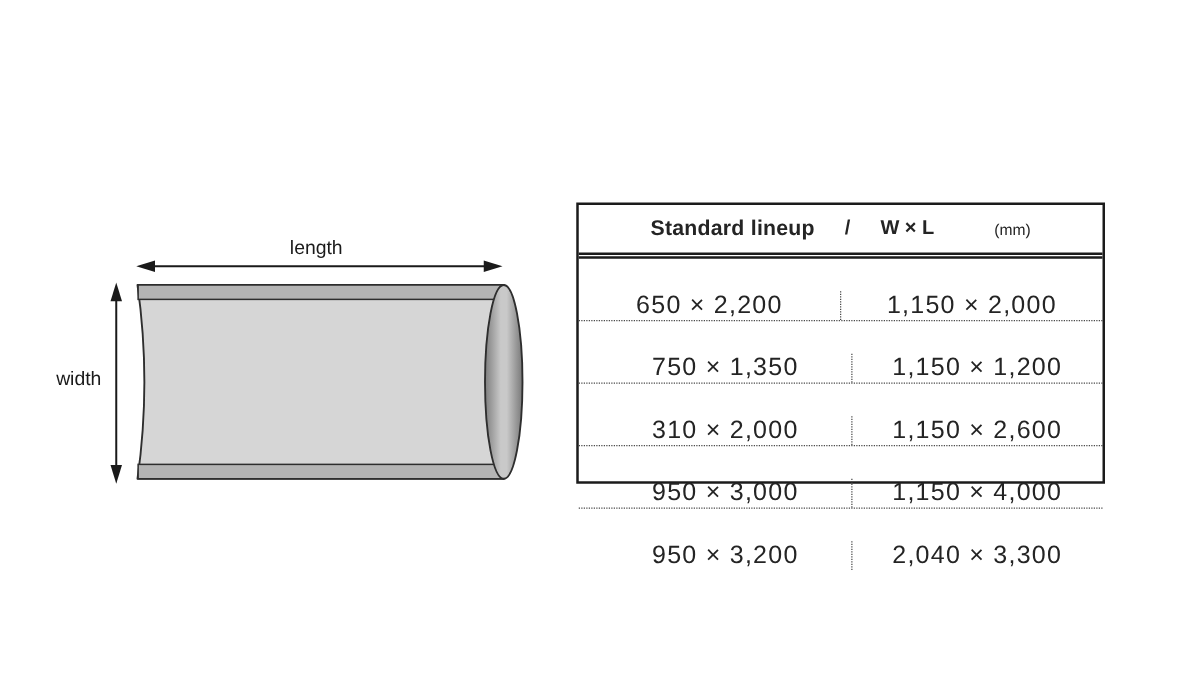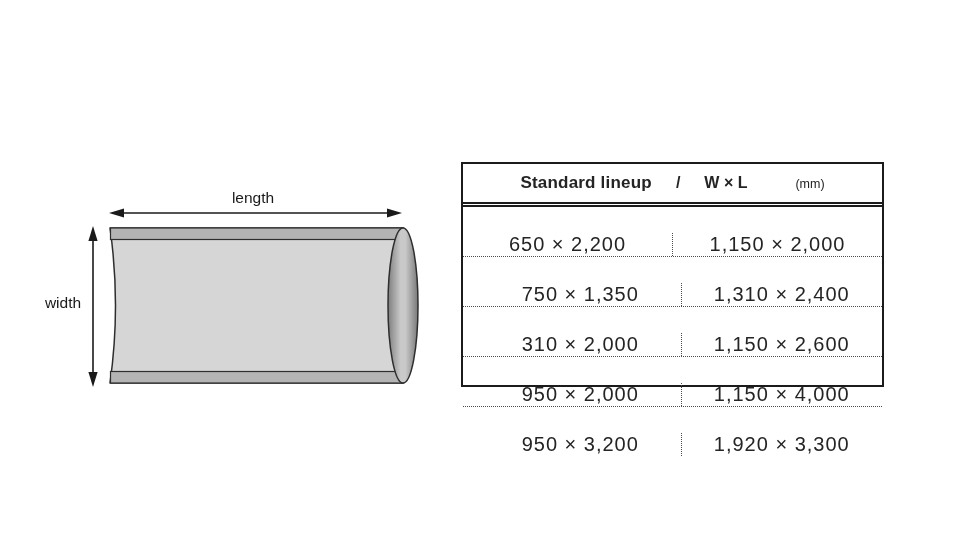--- a/index.html
+++ b/index.html
@@ -147,30 +147,30 @@
       <span class="unit">(mm)</span>
     </div>
 
     <div class="tbody">
       <div class="trow">
         <div class="tcell c0">650 × 2,200</div>
         <div class="tcell c1">1,150 × 2,000</div>
       </div>
       <div class="trow">
         <div class="tcell c0">750 × 1,350</div>
-        <div class="tcell c1">1,310 × 2,400</div>
+        <div class="tcell c1">1,150 × 1,200</div>
       </div>
       <div class="trow">
         <div class="tcell c0">310 × 2,000</div>
         <div class="tcell c1">1,150 × 2,600</div>
       </div>
       <div class="trow">
-        <div class="tcell c0">950 × 2,000</div>
+        <div class="tcell c0">950 × 3,000</div>
         <div class="tcell c1">1,150 × 4,000</div>
       </div>
       <div class="trow">
         <div class="tcell c0">950 × 3,200</div>
-        <div class="tcell c1">1,920 × 3,300</div>
+        <div class="tcell c1">2,040 × 3,300</div>
       </div>
     </div>
 
   </div>
 </div>
 
 </body></html>

